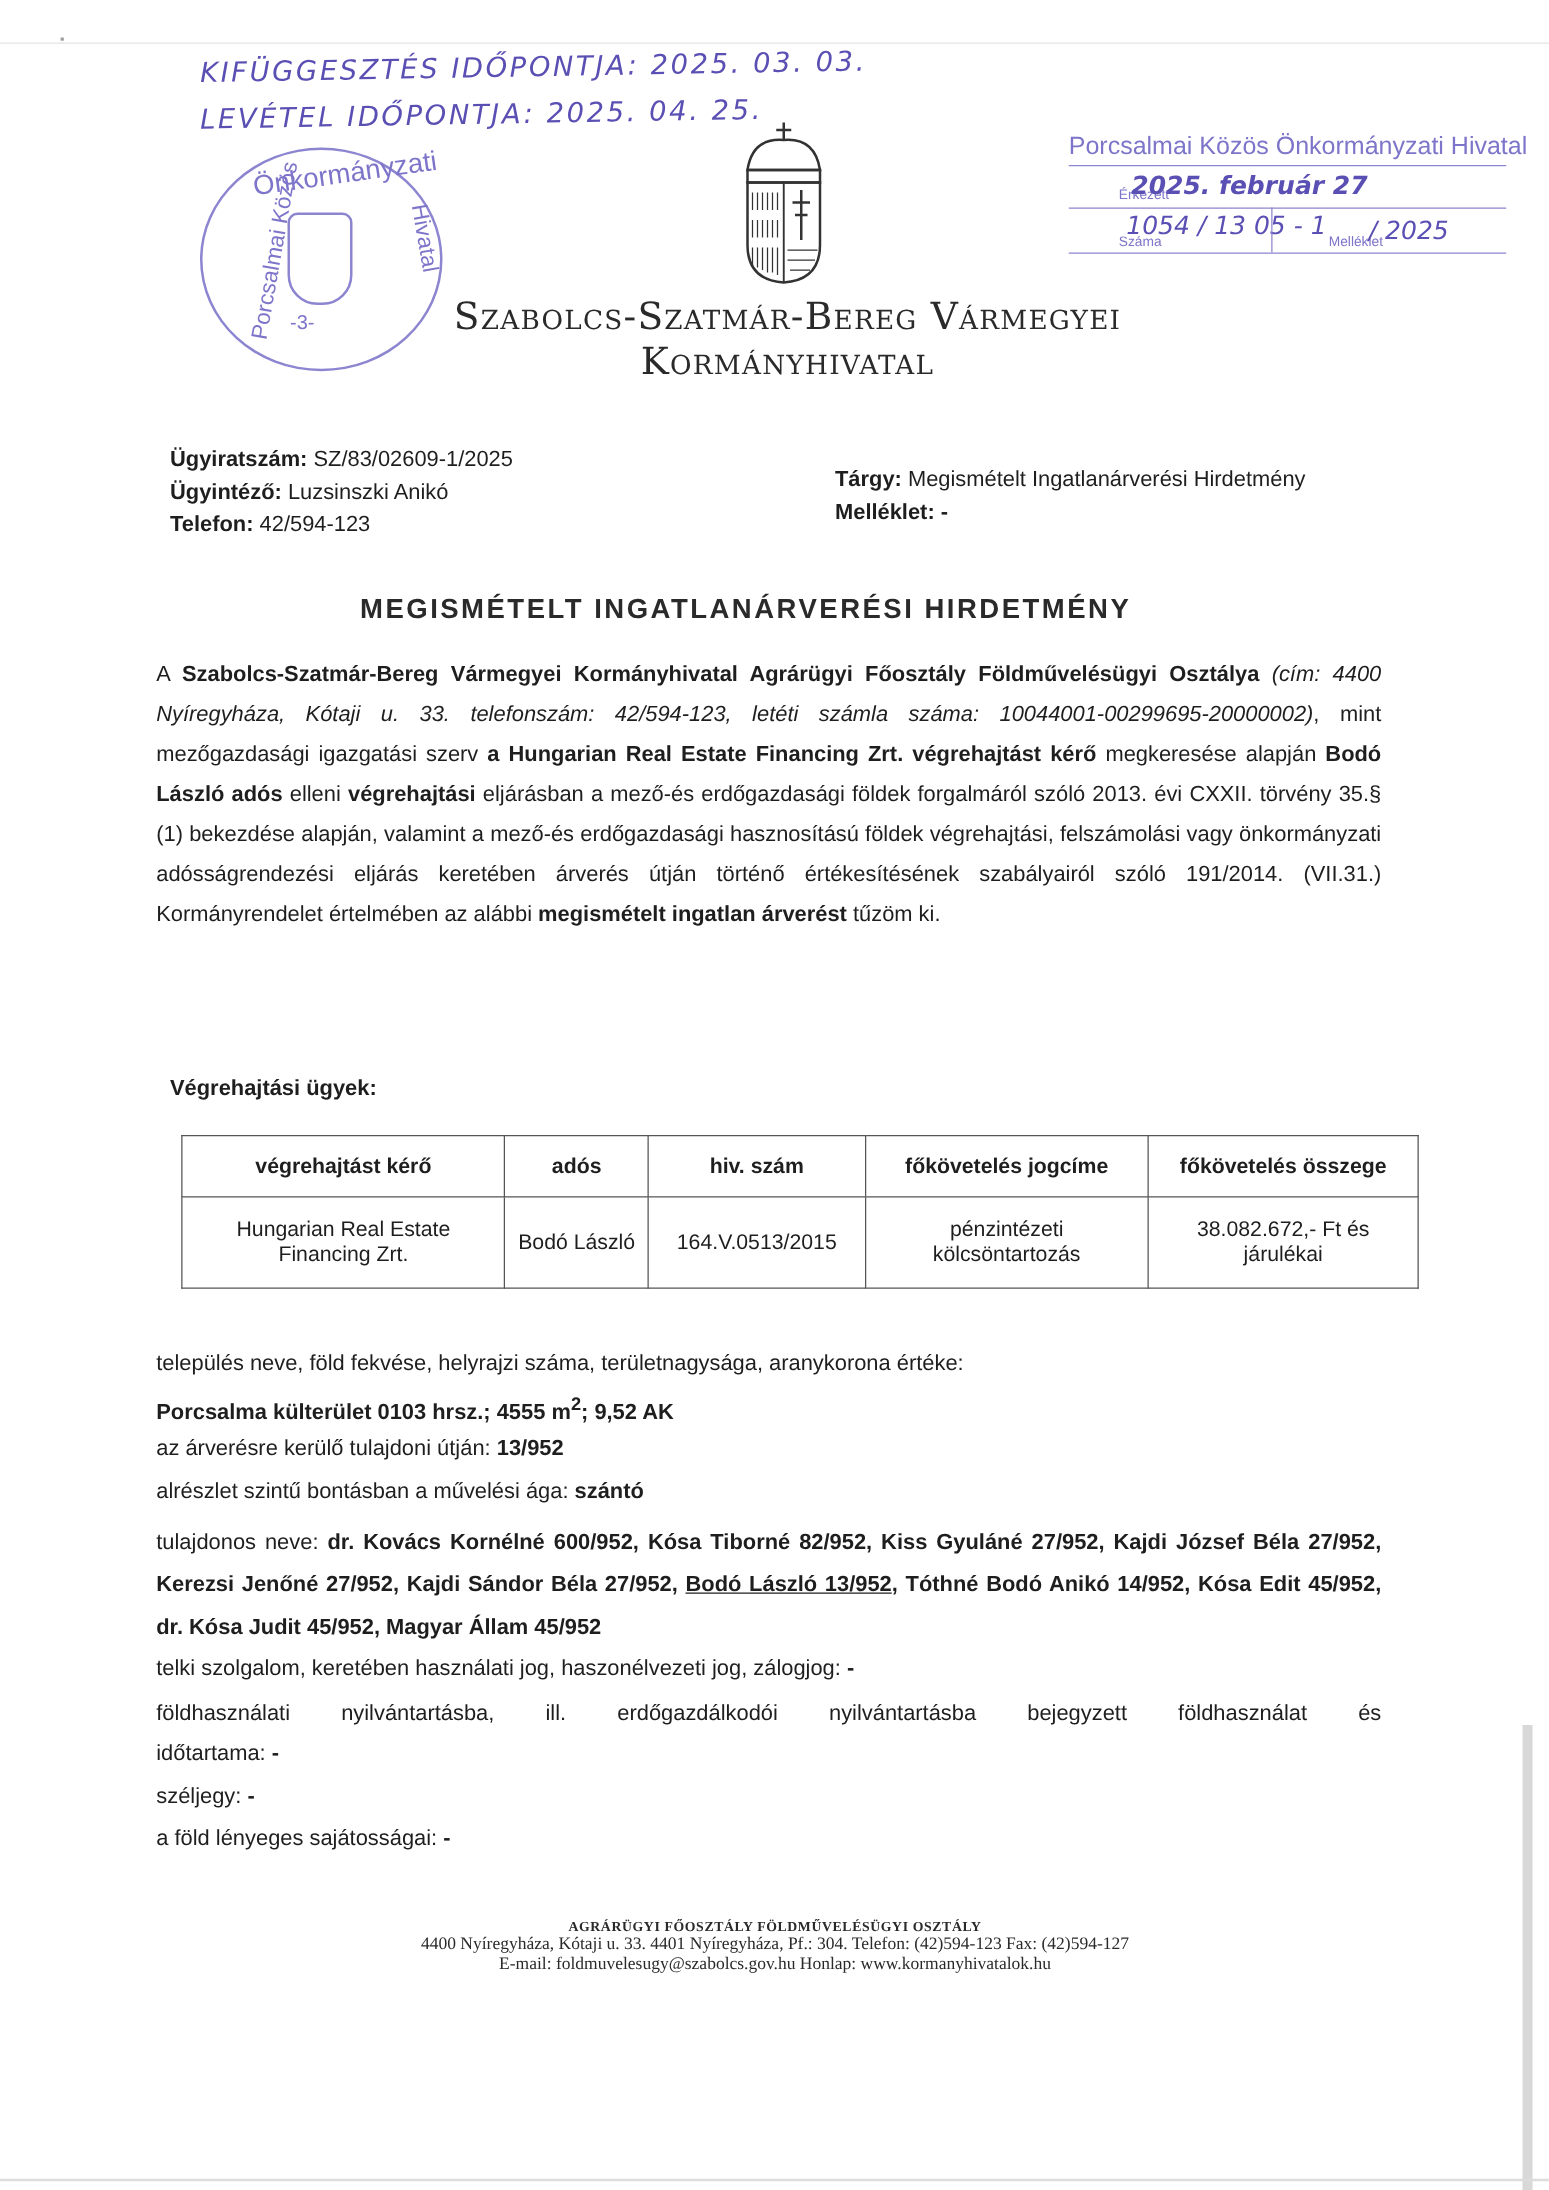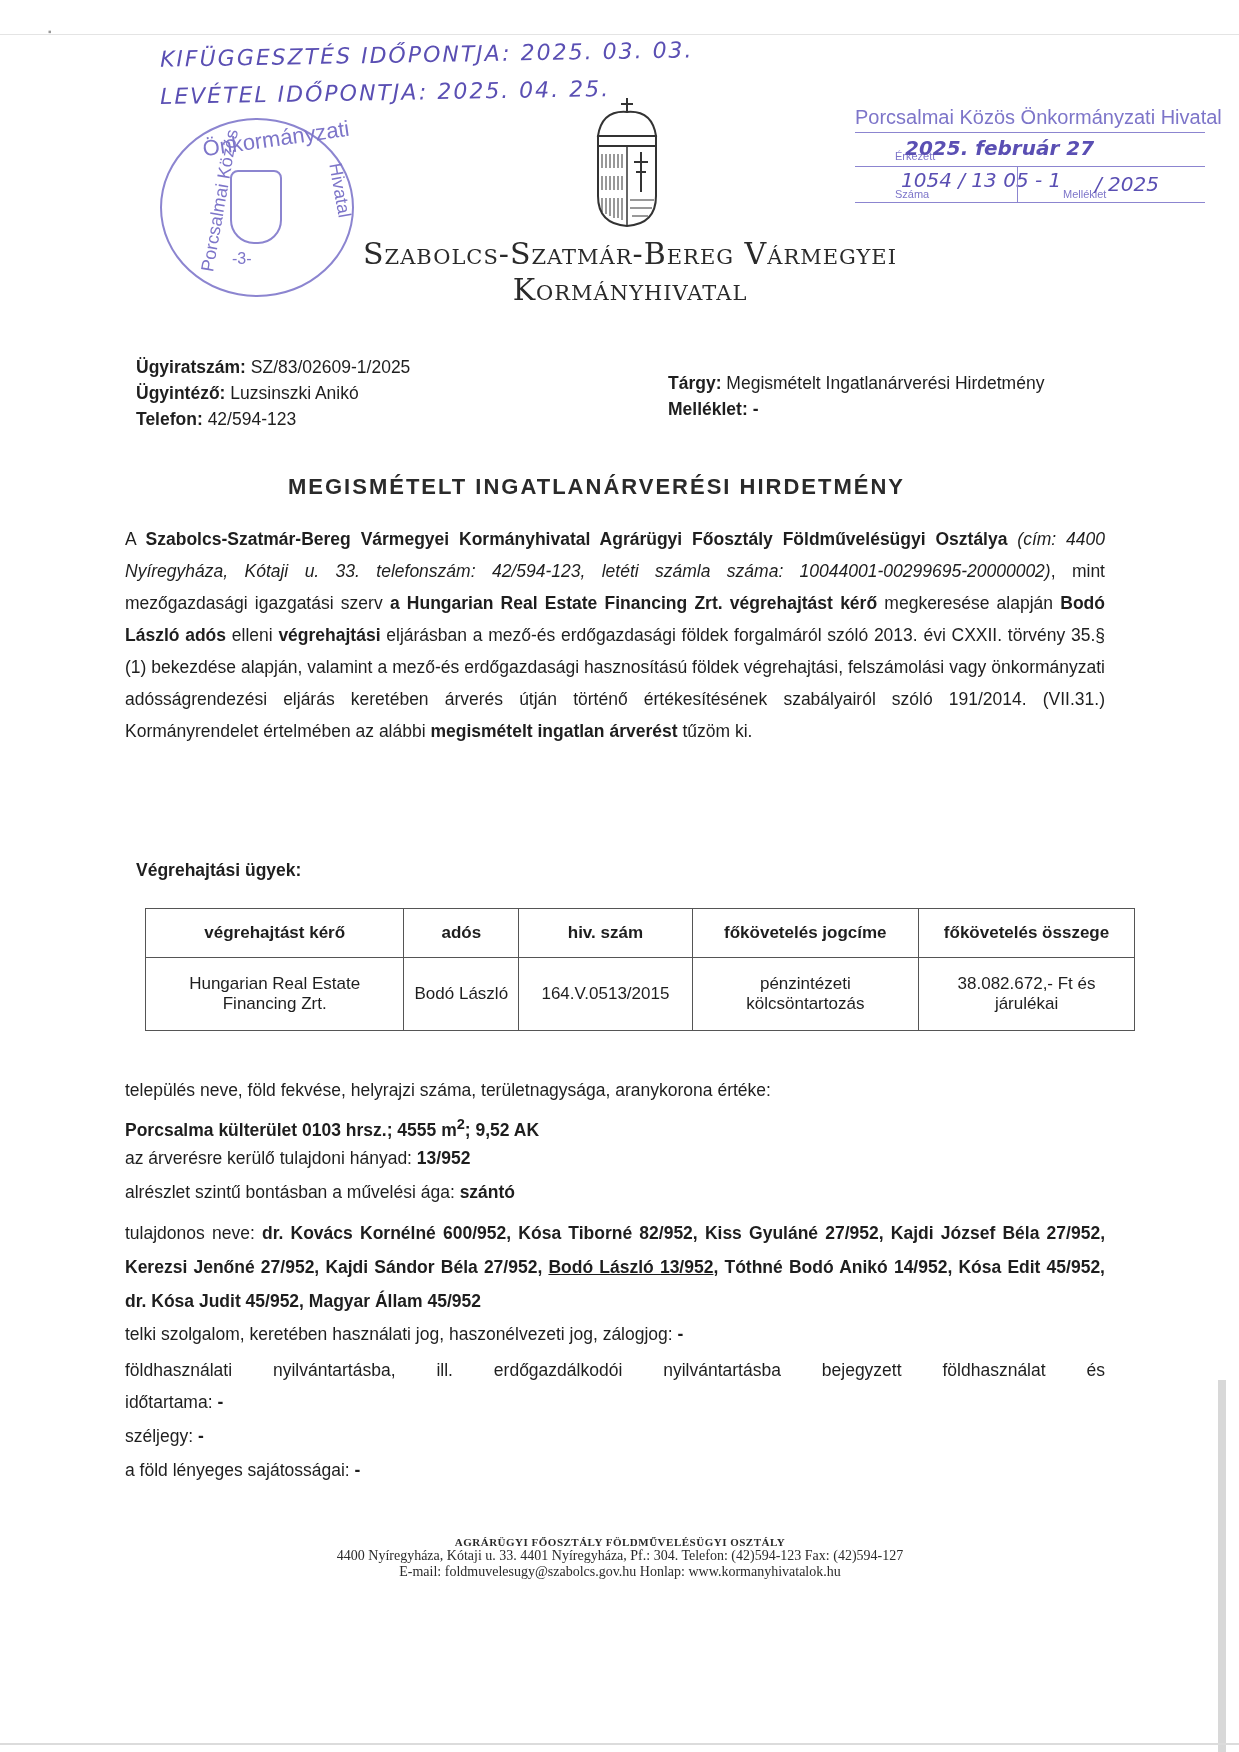--- a/index.html
+++ b/index.html
@@ -163,21 +163,21 @@
       <td>Bodó László</td>
       <td>164.V.0513/2015</td>
       <td>pénzintézeti kölcsöntartozás</td>
       <td>38.082.672,- Ft és járulékai</td>
     </tr>
   </tbody>
 </table>
 
 <div class="line" style="top:1078px;">település neve, föld fekvése, helyrajzi száma, területnagysága, aranykorona értéke:</div>
 <div class="line" style="top:1112px;"><b>Porcsalma külterület 0103 hrsz.; 4555 m</b><b><sup>2</sup></b><b>; 9,52 AK</b></div>
-<div class="line" style="top:1146px;"><span>az árverésre kerülő tulajdoni hányad: </span><b>13/952</b></div>
+<div class="line" style="top:1146px;"><span>az árverésre kerülő tulajdoni útján: </span><b>13/952</b></div>
 <div class="line" style="top:1180px;"><span>alrészlet szintű bontásban a művelési ága: </span><b>szántó</b></div>
 <div class="line" style="top:1216px; line-height:34px; text-align:justify;"><span>tulajdonos neve: </span><b>dr. Kovács Kornélné 600/952, Kósa Tiborné 82/952, Kiss Gyuláné 27/952, Kajdi József Béla 27/952, Kerezsi Jenőné 27/952, Kajdi Sándor Béla 27/952, </b><b><u>Bodó László 13/952</u></b><b>, Tóthné Bodó Anikó 14/952, Kósa Edit 45/952, dr. Kósa Judit 45/952, Magyar Állam 45/952</b></div>
 <div class="line" style="top:1322px;"><span>telki szolgalom, keretében használati jog, haszonélvezeti jog, zálogjog: </span><b>-</b></div>
 <div class="line justify" style="top:1358px;">földhasználati nyilvántartásba, ill. erdőgazdálkodói nyilvántartásba bejegyzett földhasználat és</div>
 <div class="line" style="top:1390px;"><span>időtartama: </span><b>-</b></div>
 <div class="line" style="top:1424px;"><span>széljegy: </span><b>-</b></div>
 <div class="line" style="top:1458px;"><span>a föld lényeges sajátosságai: </span><b>-</b></div>
 
 <div class="footer" style="top:1536px;">
   <div class="f1">AGRÁRÜGYI FŐOSZTÁLY FÖLDMŰVELÉSÜGYI OSZTÁLY</div>

